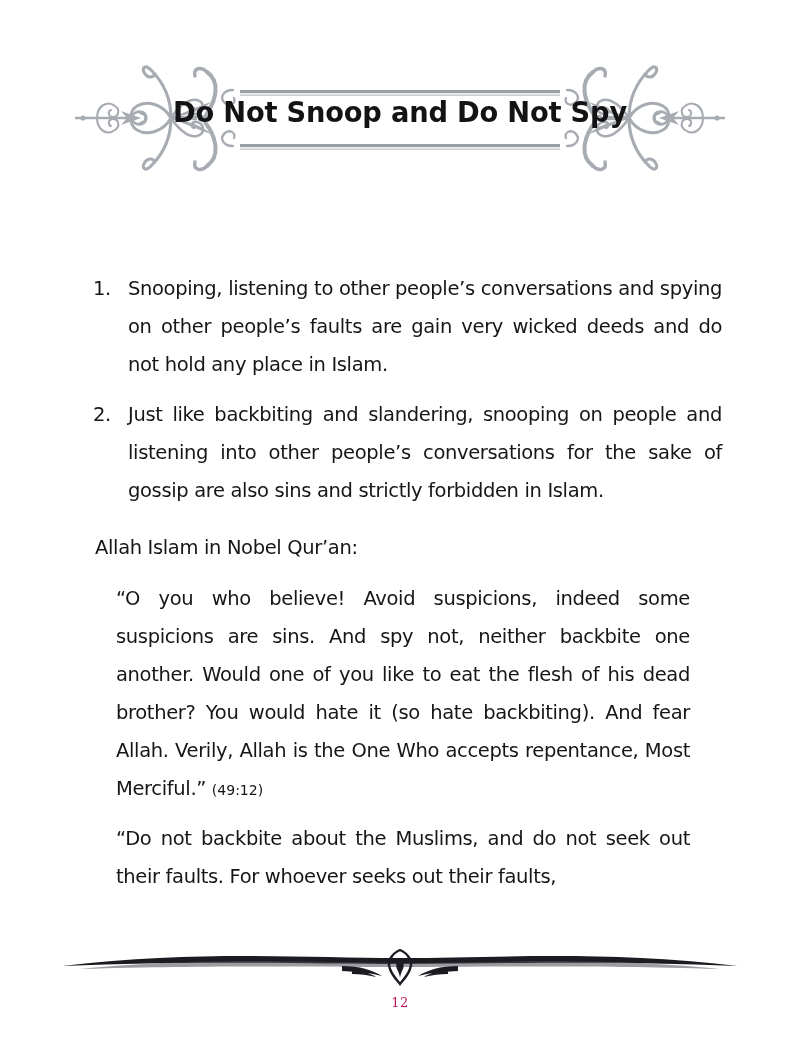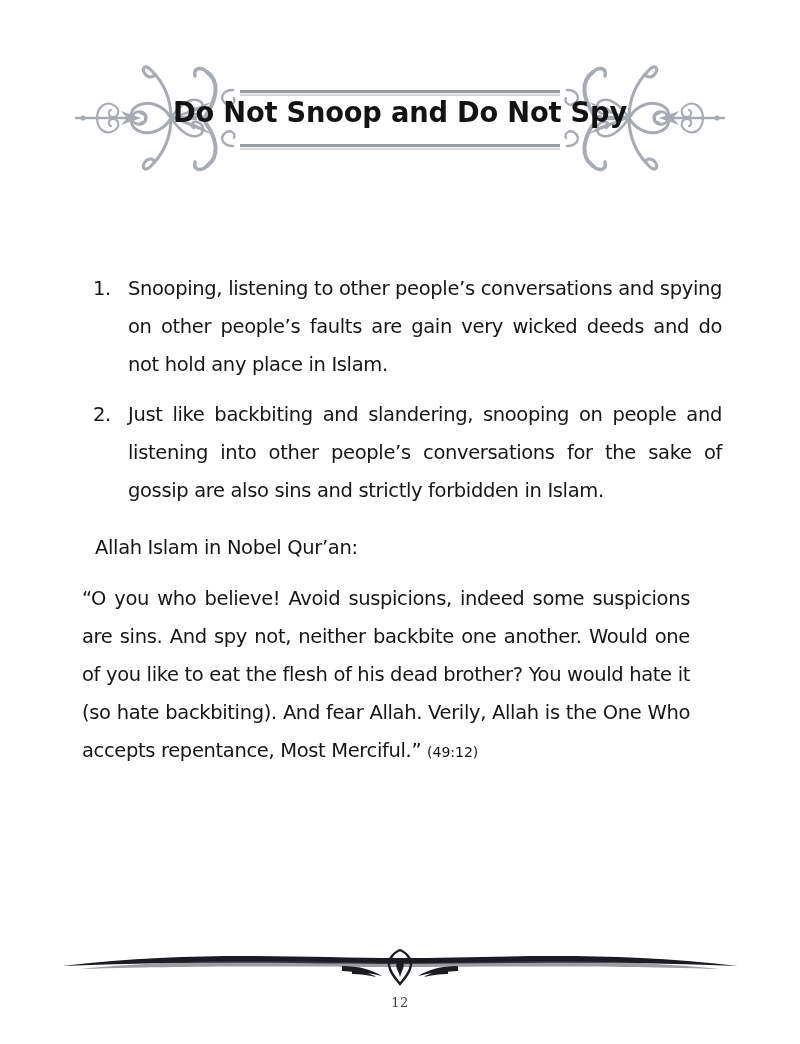--- a/index.html
+++ b/index.html
@@ -79,21 +79,21 @@
     width: 26px;
     text-align: left;
   }
 
   .lead-line {
     margin: 19px 0 0 95px;
     margin-right: 78px;
   }
 
   .quote {
-    margin: 13px 110px 0 82px;
+    margin: 13px 110px 0 116px;
     text-align: justify;
     text-justify: inter-word;
   }
   .quote .cite {
     font-size: 14px;
     letter-spacing: 0;
   }
   .quote-last {
     margin-top: 11px;
   }
@@ -113,21 +113,21 @@
     height: 52px;
   }
   .page-number {
     position: absolute;
     left: 0;
     top: 995px;
     width: 800px;
     text-align: center;
     font-family: "DejaVu Serif", serif;
     font-size: 13px;
-    color: #404040;
+    color: #be185d;
     letter-spacing: 0.5px;
   }
 </style>
 </head>
 <body>
 
 <div class="page">
 
   <div class="header-band">
     <svg width="800" height="128" viewBox="0 0 800 128">
@@ -195,20 +195,21 @@
     </ol>
 
     <div class="lead-line body-text">Allah Islam in Nobel Qur’an:</div>
 
     <div class="quote body-text">
       <span>“O you who believe! Avoid suspicions, indeed some suspicions are sins. And spy not, neither backbite one another. Would one of you like to eat the flesh of his dead brother? You would hate it (so hate backbiting). And fear Allah. Verily, Allah is the One Who accepts repentance, Most Merciful.”</span>
       <span class="cite">(49:12)</span>
     </div>
 
 
+    <div class="quote quote-last body-text">“Do not backbite about the Muslims, and do not seek out their faults. For whoever seeks out their faults,</div>
 
   </div>
 
   <div class="footer-rule">
     <svg width="800" height="52" viewBox="0 0 800 52">
 
       <path d="M62,22 C200,6 300,14 400,14 C500,14 600,6 738,22
                C600,16 500,20 400,20 C300,20 200,16 62,22 Z" fill="#1b1b22"></path>
       <path d="M80,25 C220,12 310,19 400,19 C490,19 580,12 720,25
                C580,21 490,23 400,23 C310,23 220,21 80,25 Z" fill="#4a4a55" opacity="0.55"></path>

